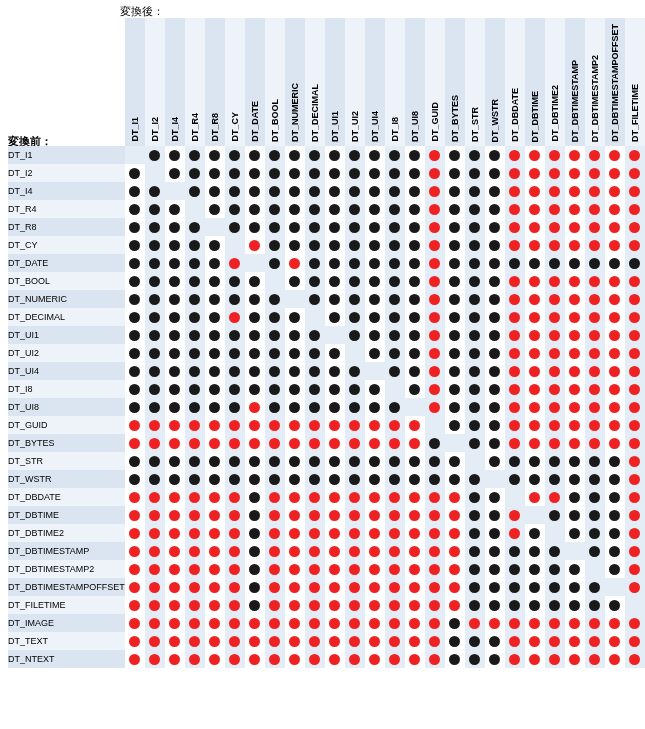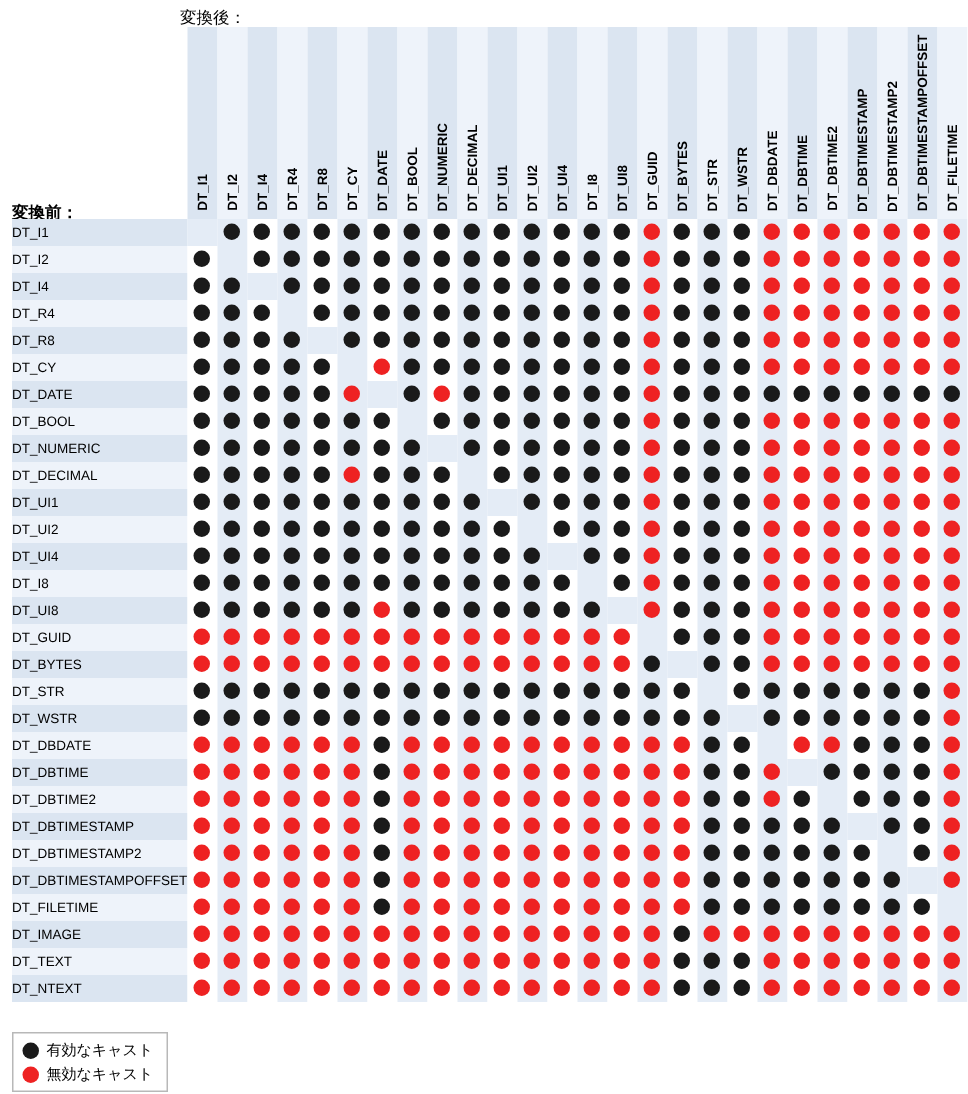--- a/index.html
+++ b/index.html
@@ -1028,24 +1028,14 @@
           <td class="cell shade"><span class="dot invalid"></span></td>
           <td class="cell"><span class="dot invalid"></span></td>
           <td class="cell shade"><span class="dot invalid"></span></td>
           <td class="cell"><span class="dot invalid"></span></td>
           <td class="cell shade"><span class="dot invalid"></span></td>
           <td class="cell"></td>
         </tr>
       </tbody>
   </table>
 
-  <div class="legend">
-    <div class="legend-row">
-      <span class="dot valid"></span>
-      <span>有効なキャスト</span>
-    </div>
-    <div class="legend-row">
-      <span class="dot invalid"></span>
-      <span>無効なキャスト</span>
-    </div>
-  </div>
 
 </div>
 
 </body></html>

